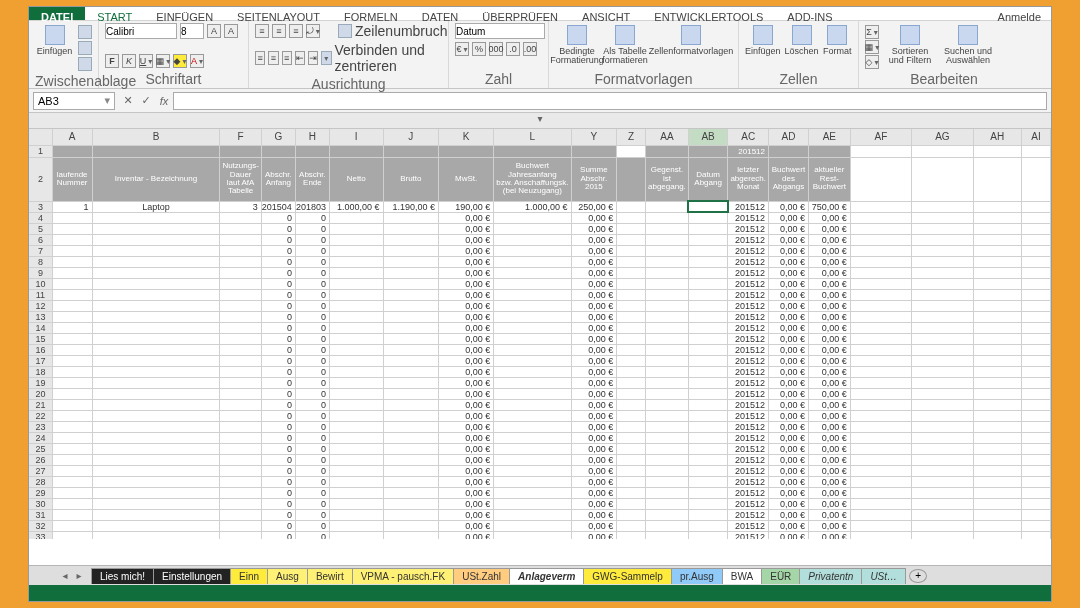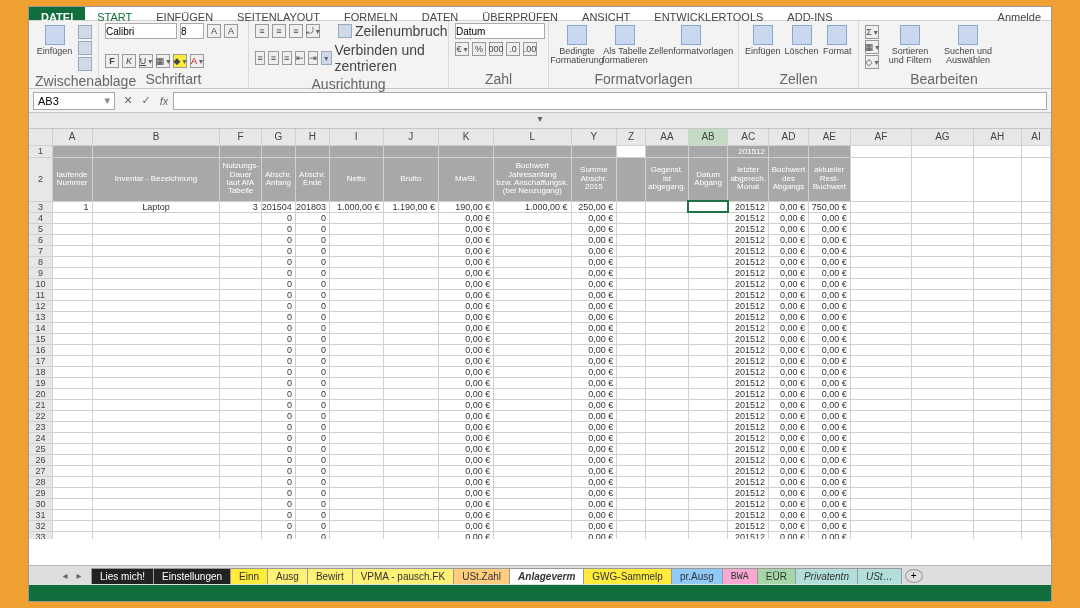--- a/index.html
+++ b/index.html
@@ -43,21 +43,21 @@
   .cell-sel { outline:2px solid #1f7246; outline-offset:-1px; background:#fff; }
   .num { text-align:right !important; padding-right:3px !important; }
   
   .tabbar { position:absolute; bottom:16px; left:0; right:0; height:20px; background:#dedede; display:flex; align-items:center; font-size:10px; border-top:1px solid #b5b5b5; padding-left:30px; }
   .wsnav { display:flex; gap:2px; margin-right:6px; }
   .wsnav span{width:12px;text-align:center;color:#666;}
   .wstab { padding:2px 8px; border:1px solid #999; border-bottom:none; margin-right:-1px; background:#ececec; color:#333; white-space:nowrap; }
   .wstab.active { background:#fff; font-weight:bold; z-index:2; position:relative; }
   .c-black{background:#222;color:#fff;} .c-yellow{background:#ffeb3b;} .c-yellow2{background:#fff176;}
   .c-green{background:#c5e1a5;font-style:italic;} .c-orange{background:#ffcc80;} .c-blue{background:#90caf9;}
-  .c-gray{background:#f9a8d4;font-family:Liberation Mono, monospace;} .c-green2{background:#a5d6a7;} .c-teal{background:#b2dfdb;font-style:italic;}
+  .c-gray{background:#ffffff;} .c-green2{background:#a5d6a7;} .c-teal{background:#b2dfdb;font-style:italic;}
   .addtab{width:18px;text-align:center;border:1px solid #999;border-radius:50%;margin-left:4px;height:14px;line-height:12px;}
   .statusbar { position:absolute; bottom:0; left:0; right:0; height:16px; background:#0f6e3c; }
 </style>
 </head>
 <body>
 
 <div class="window">
 
   <div class="tabs">
     <div class="tab-file">DATEI</div>

